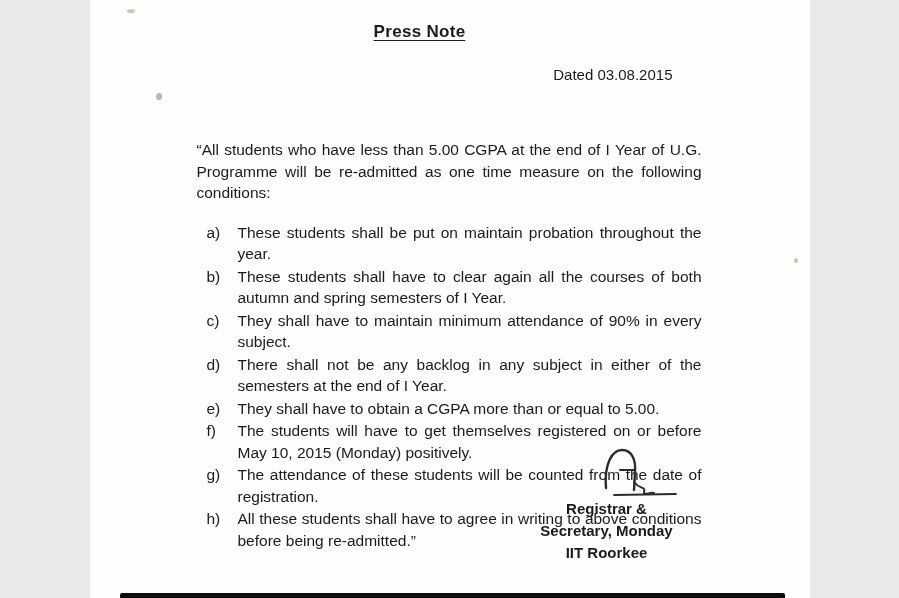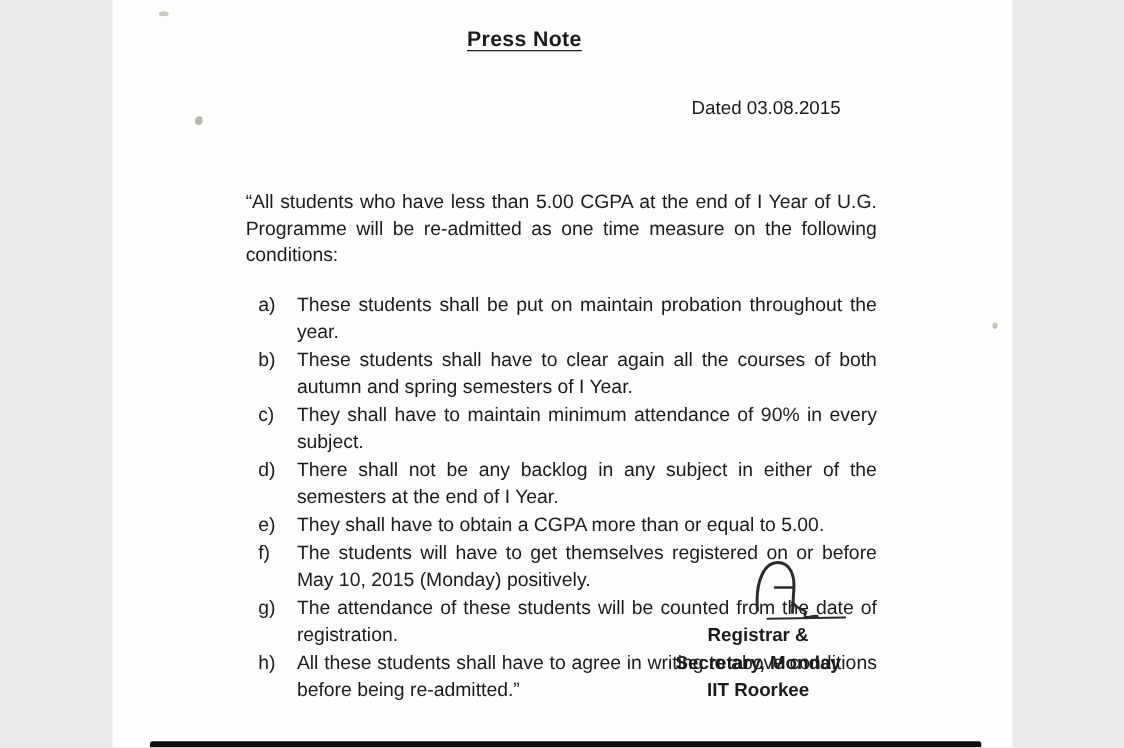--- a/index.html
+++ b/index.html
@@ -22,21 +22,21 @@
     margin: 22px auto 0 auto;
     position: relative;
     left: -30px;
     font-size: 17px;
     font-weight: bold;
     letter-spacing: 0.3px;
     text-decoration: underline;
     text-underline-offset: 3px;
   }
   .date-line {
-    margin-top: 36px;
+    margin-top: 24px;
     text-align: right;
     padding-right: 137px;
     font-size: 15px;
   }
   .intro {
     margin: 56px 108px 0 107px;
     font-size: 15.5px;
     line-height: 21.5px;
     text-align: justify;
   }

